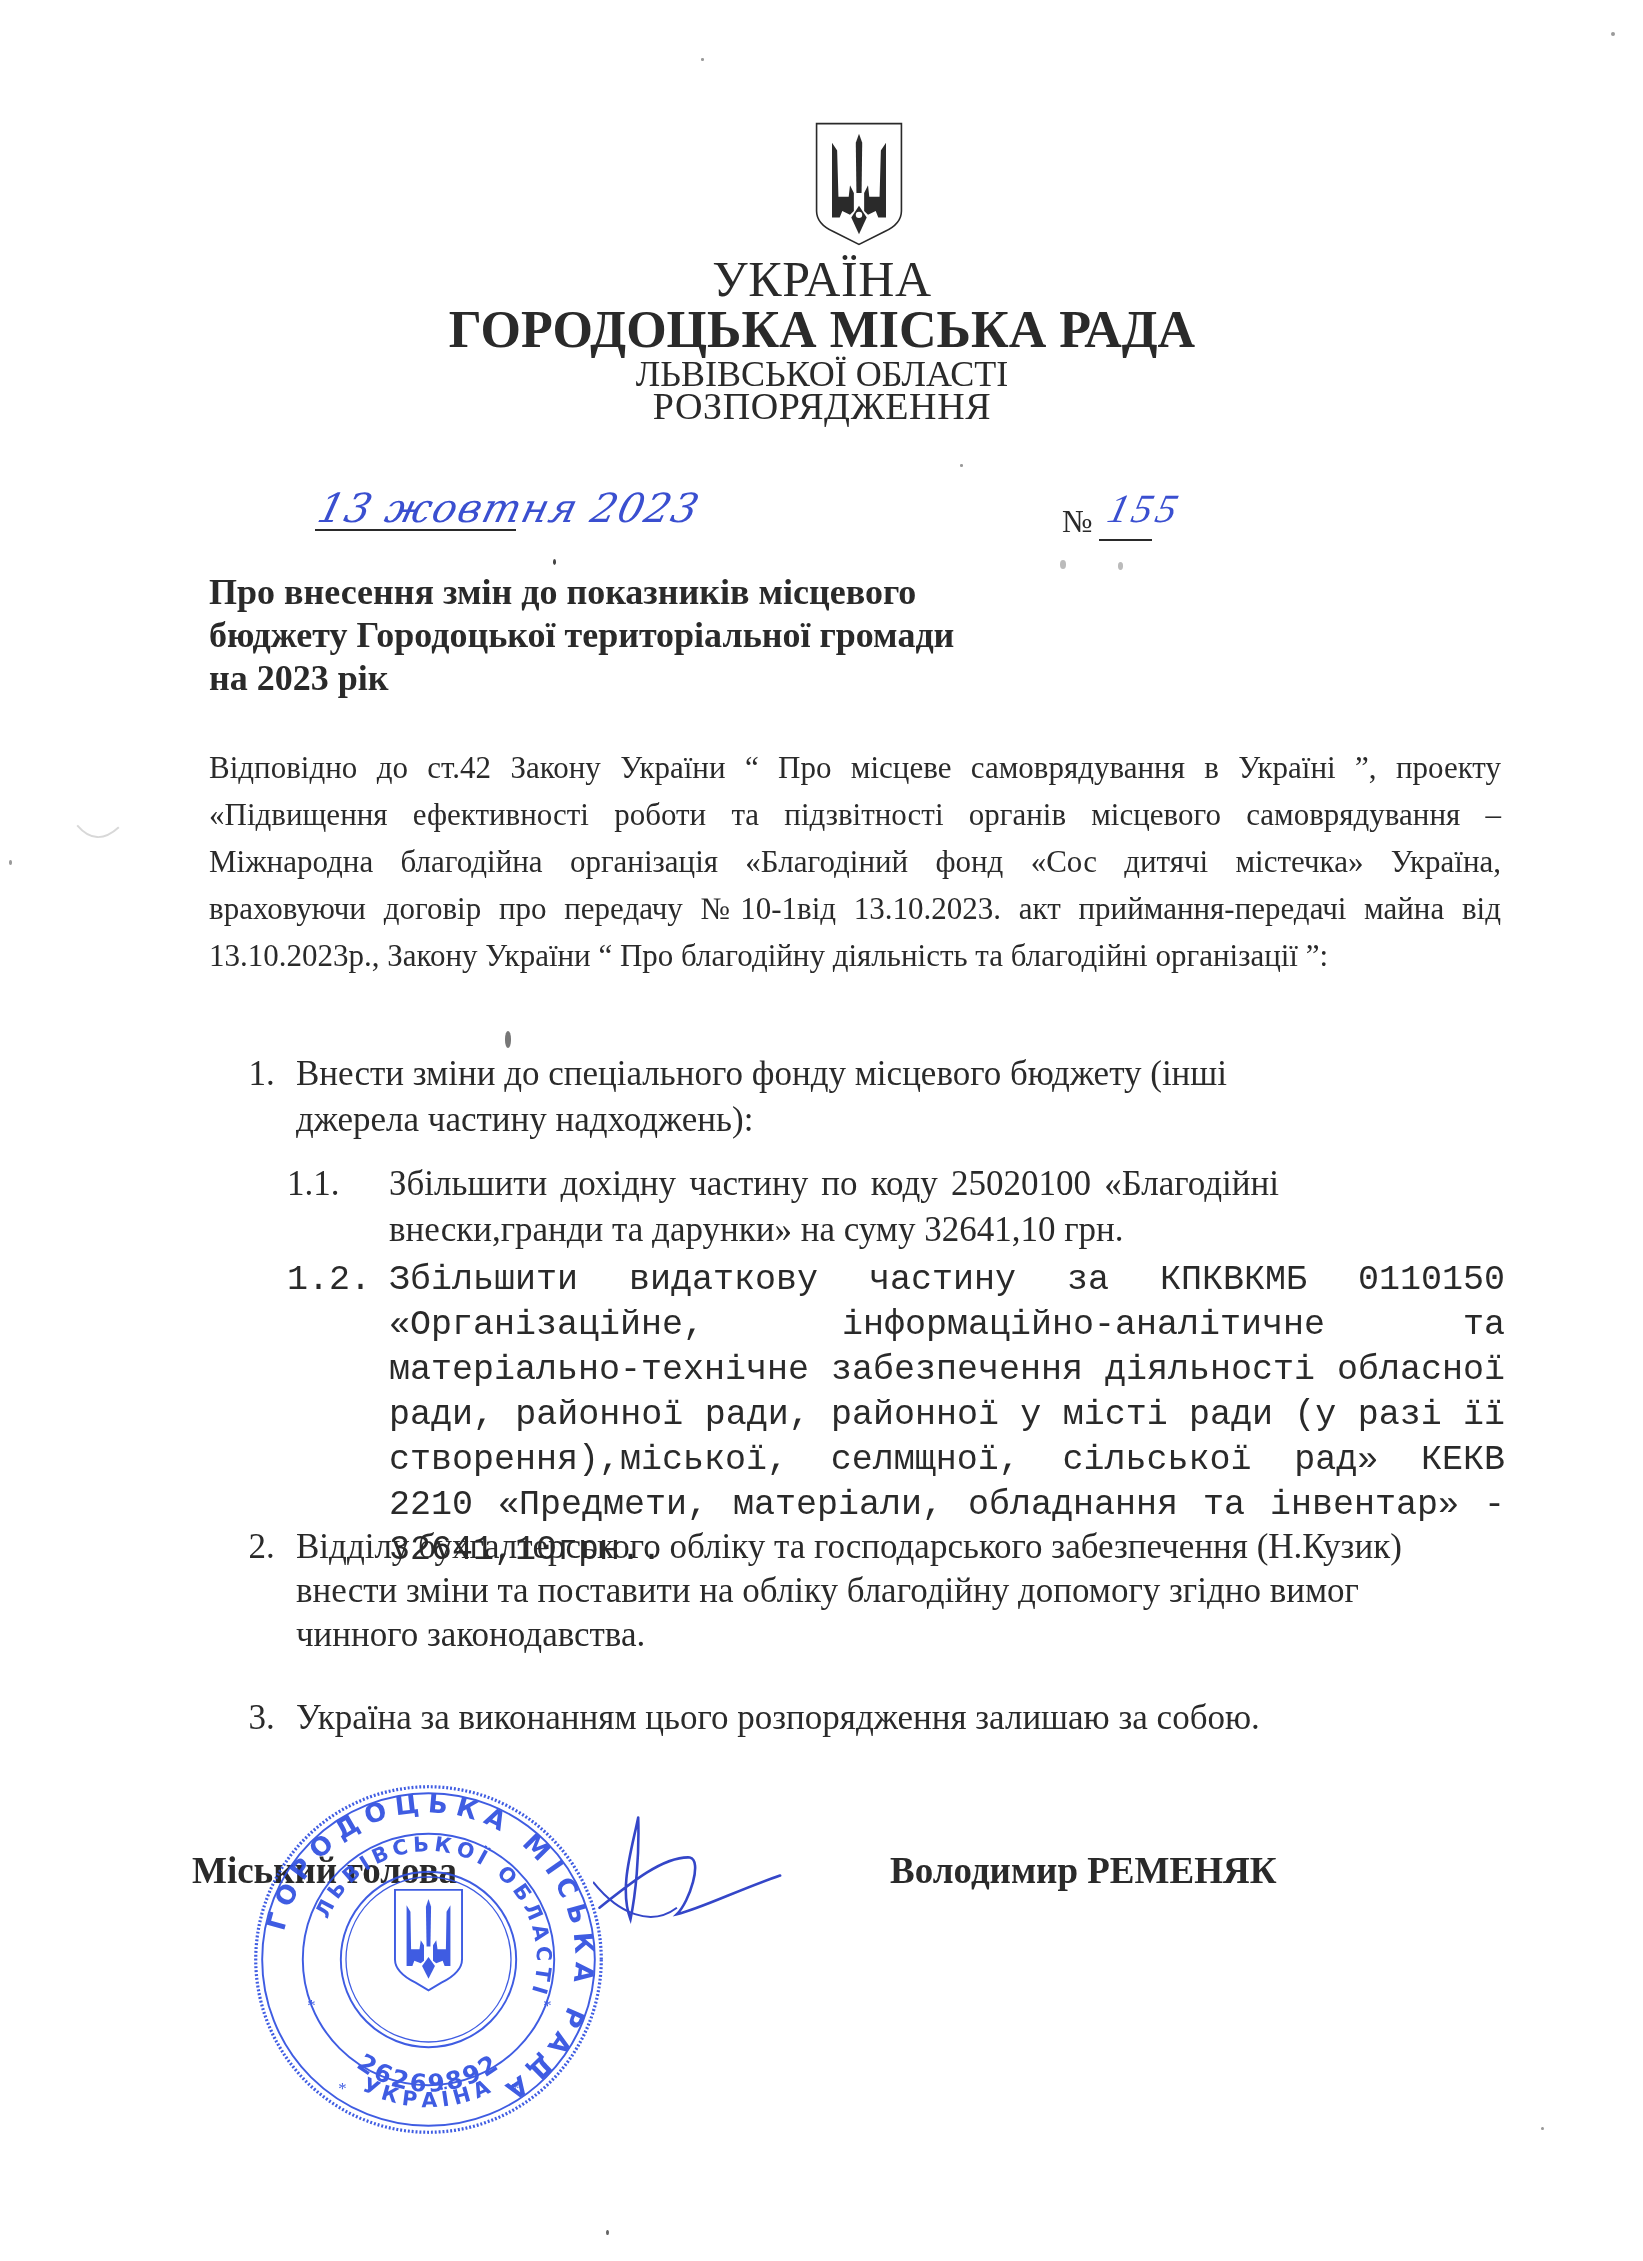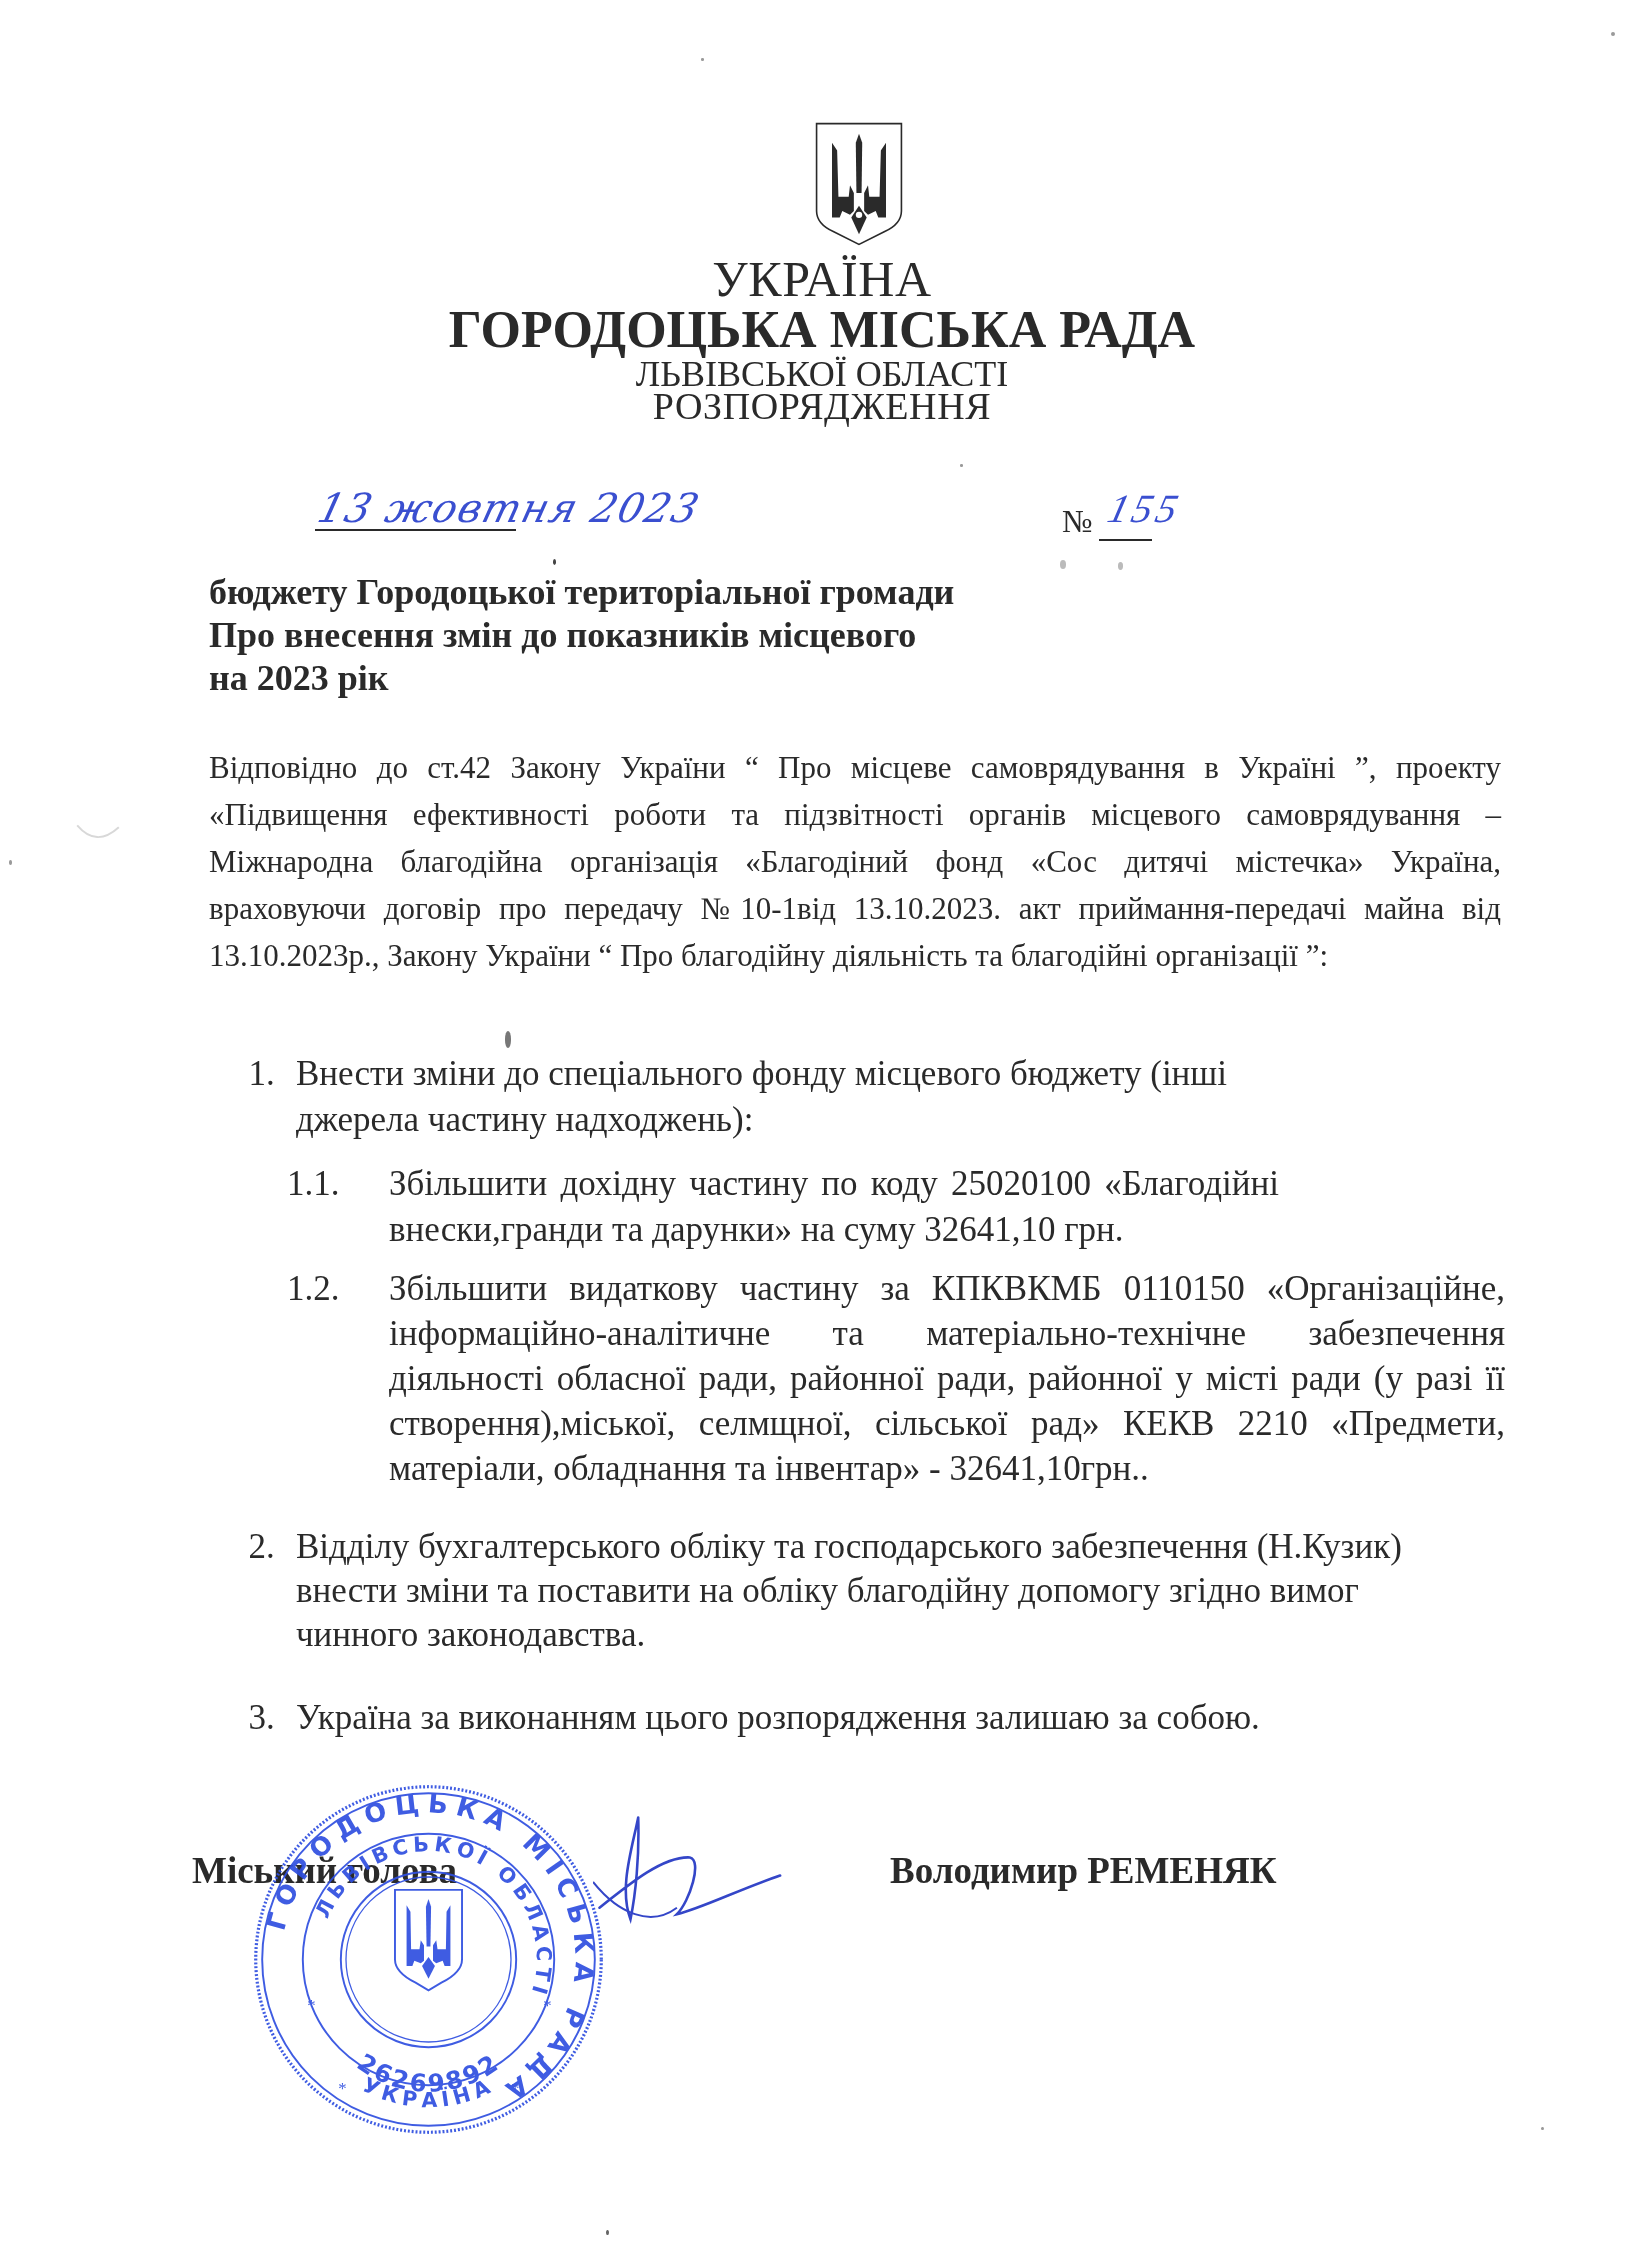--- a/index.html
+++ b/index.html
@@ -63,37 +63,37 @@
 <div class="abs center hdr-oblast">ЛЬВІВСЬКОЇ ОБЛАСТІ</div>
 <div class="abs center hdr-doc">РОЗПОРЯДЖЕННЯ</div>
 
 <div class="abs date-hand">13 жовтня 2023</div>
 <div class="abs date-line"></div>
 <div class="abs num-sign">№</div>
 <div class="abs num-line"></div>
 <div class="abs num-hand">155</div>
 
 <div class="abs title">
+  <div>Про внесення змін до показників місцевого</div>
   <div>бюджету Городоцької територіальної громади</div>
-  <div>Про внесення змін до показників місцевого</div>
   <div>на 2023 рік</div>
 </div>
 
 <div class="abs preamble">Відповідно до ст.42 Закону України “ Про місцеве самоврядування в Україні ”, проекту «Підвищення ефективності роботи та підзвітності органів місцевого самоврядування – Міжнародна благодійна організація «Благодіний фонд «Сос дитячі містечка» Україна, враховуючи договір про передачу №10-1від 13.10.2023. акт приймання-передачі майна від 13.10.2023р., Закону України “ Про благодійну діяльність та благодійні організації ”:</div>
 
 <div class="abs list item1">
   <div class="li" style="width:1031px;">
     <span class="num">1.</span>
     <span>Внести зміни до спеціального фонду місцевого бюджету (інші джерела частину надходжень):</span>
   </div>
   <div class="sub" style="width:890px; margin-top:18px;">
     <span class="snum">1.1.</span>
     <span>Збільшити дохідну частину по коду 25020100 «Благодійні внески,гранди та дарунки» на суму 32641,10 грн.</span>
   </div>
-  <div class="sub" style="width:1116px; margin-top:13px; line-height:45px;">
+  <div class="sub" style="width:1116px; margin-top:5px; line-height:45px;font-family:Liberation Mono, monospace;">
     <span class="snum">1.2.</span>
     <span>Збільшити видаткову частину за КПКВКМБ 0110150 «Організаційне, інформаційно-аналітичне та матеріально-технічне забезпечення діяльності обласної ради, районної ради, районної у місті ради (у разі її створення),міської, селмщної, сільської рад» КЕКВ 2210 «Предмети, матеріали, обладнання та інвентар» - 32641,10грн..</span>
   </div>
 </div>
 
 <div class="abs list item2">
   <div class="li" style="width:1134px; line-height:44px;">
     <span class="num">2.</span>
     <span>Відділу бухгалтерського обліку та господарського забезпечення (Н.Кузик) внести зміни  та поставити на обліку  благодійну допомогу згідно вимог чинного законодавства.</span>
   </div>

